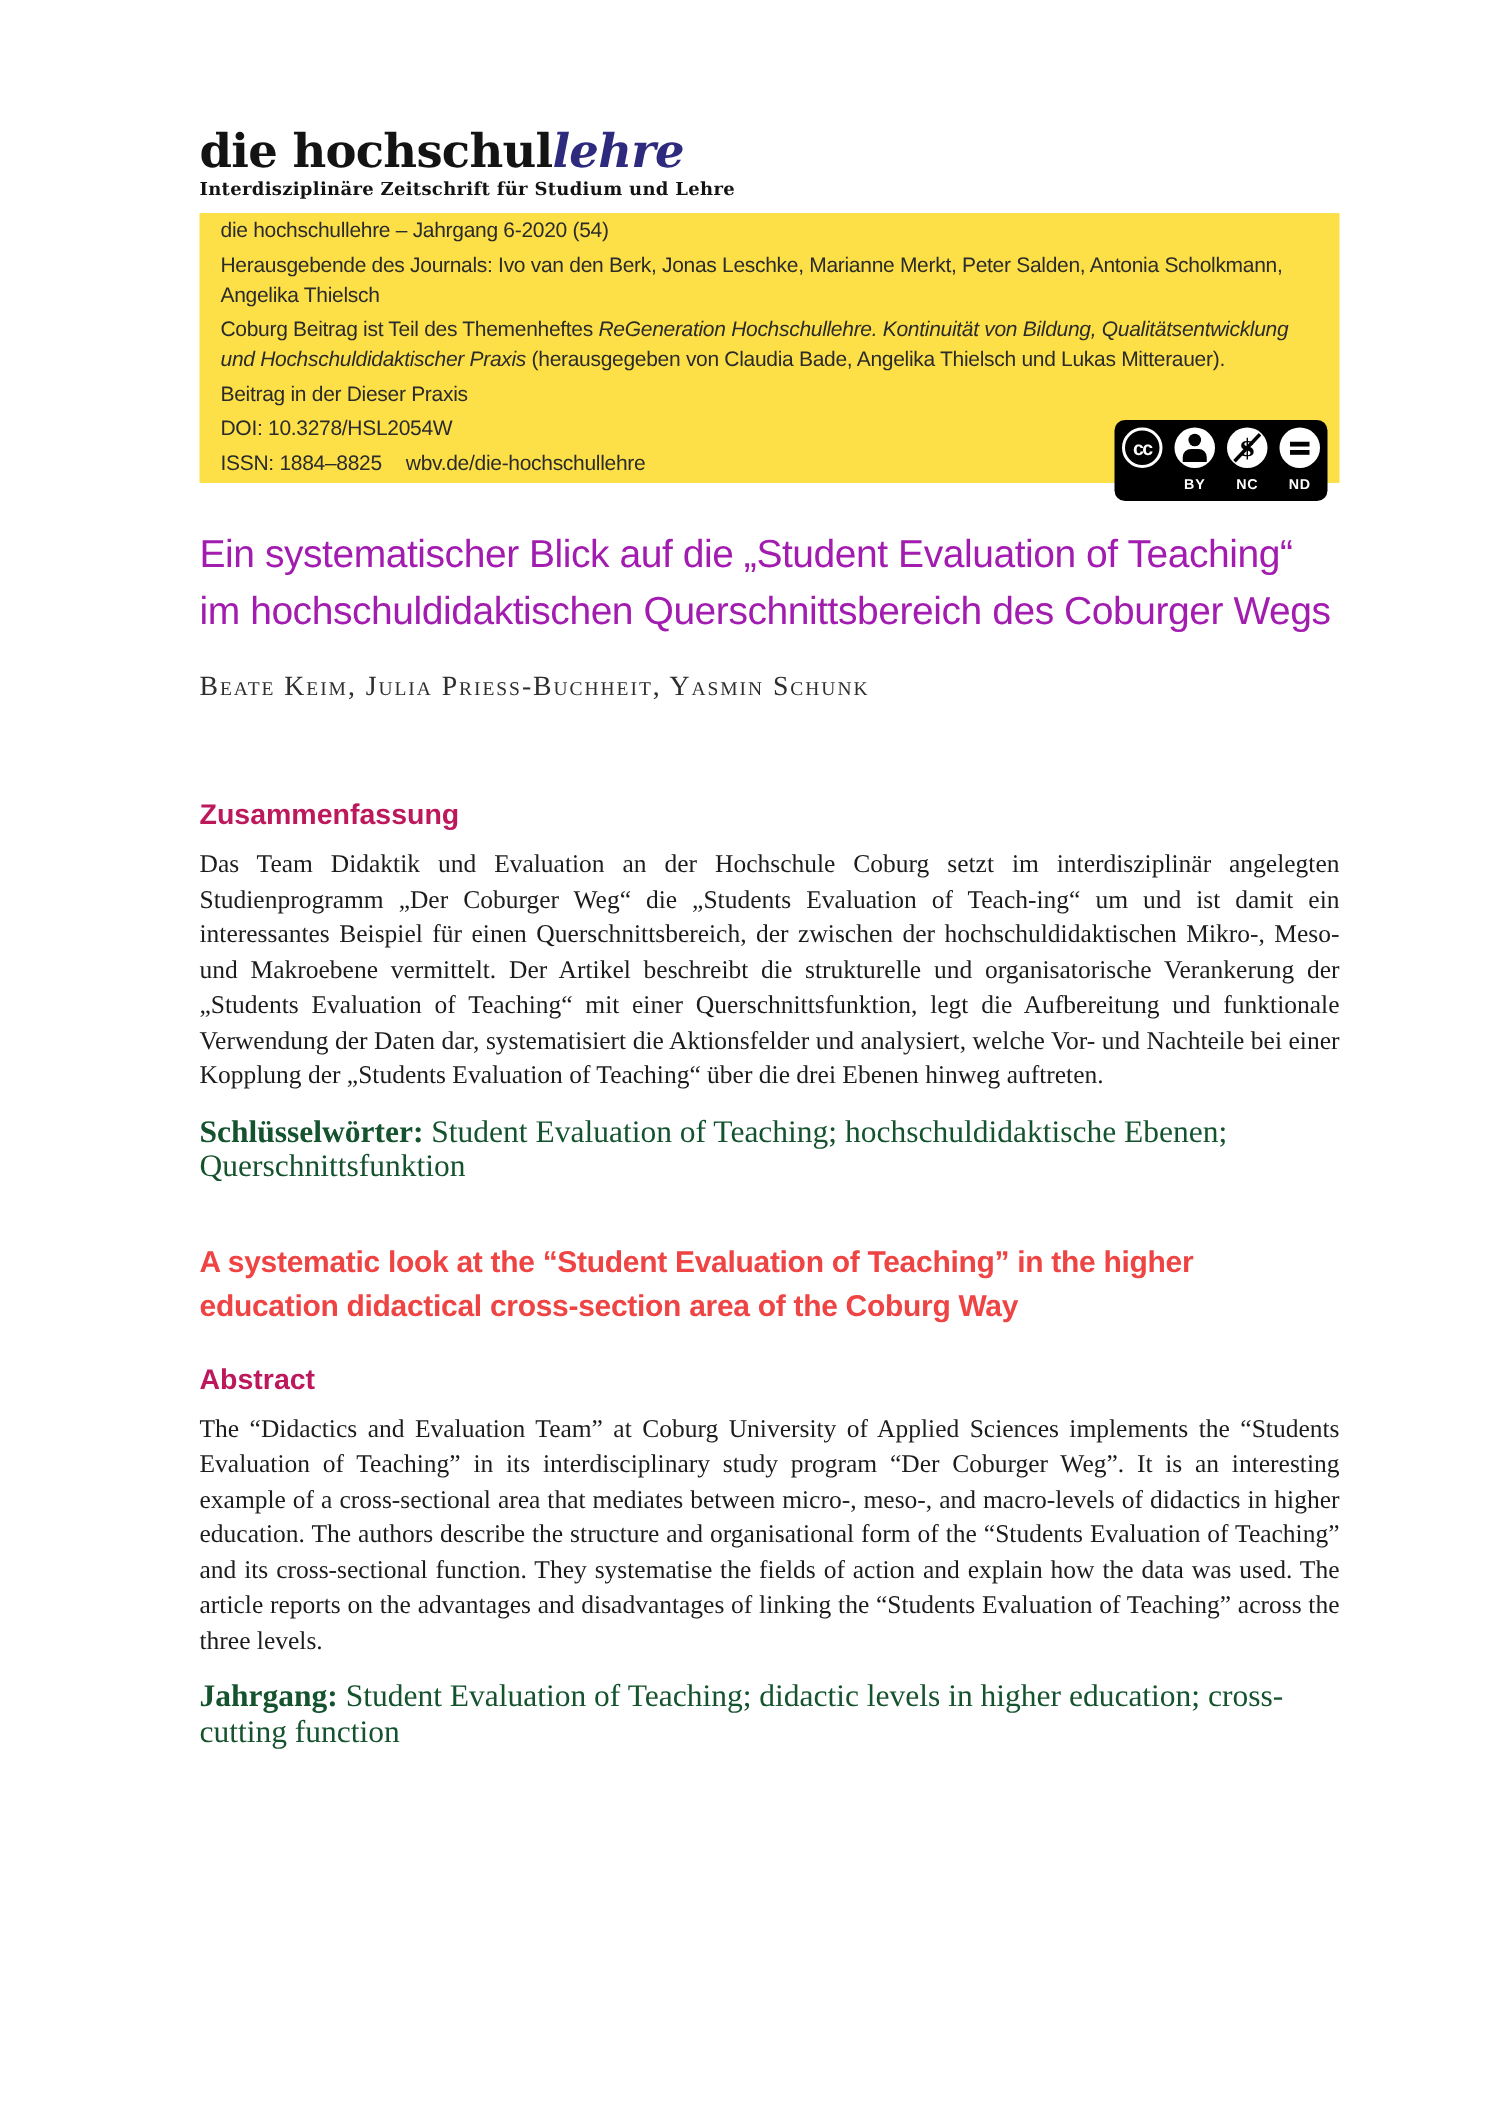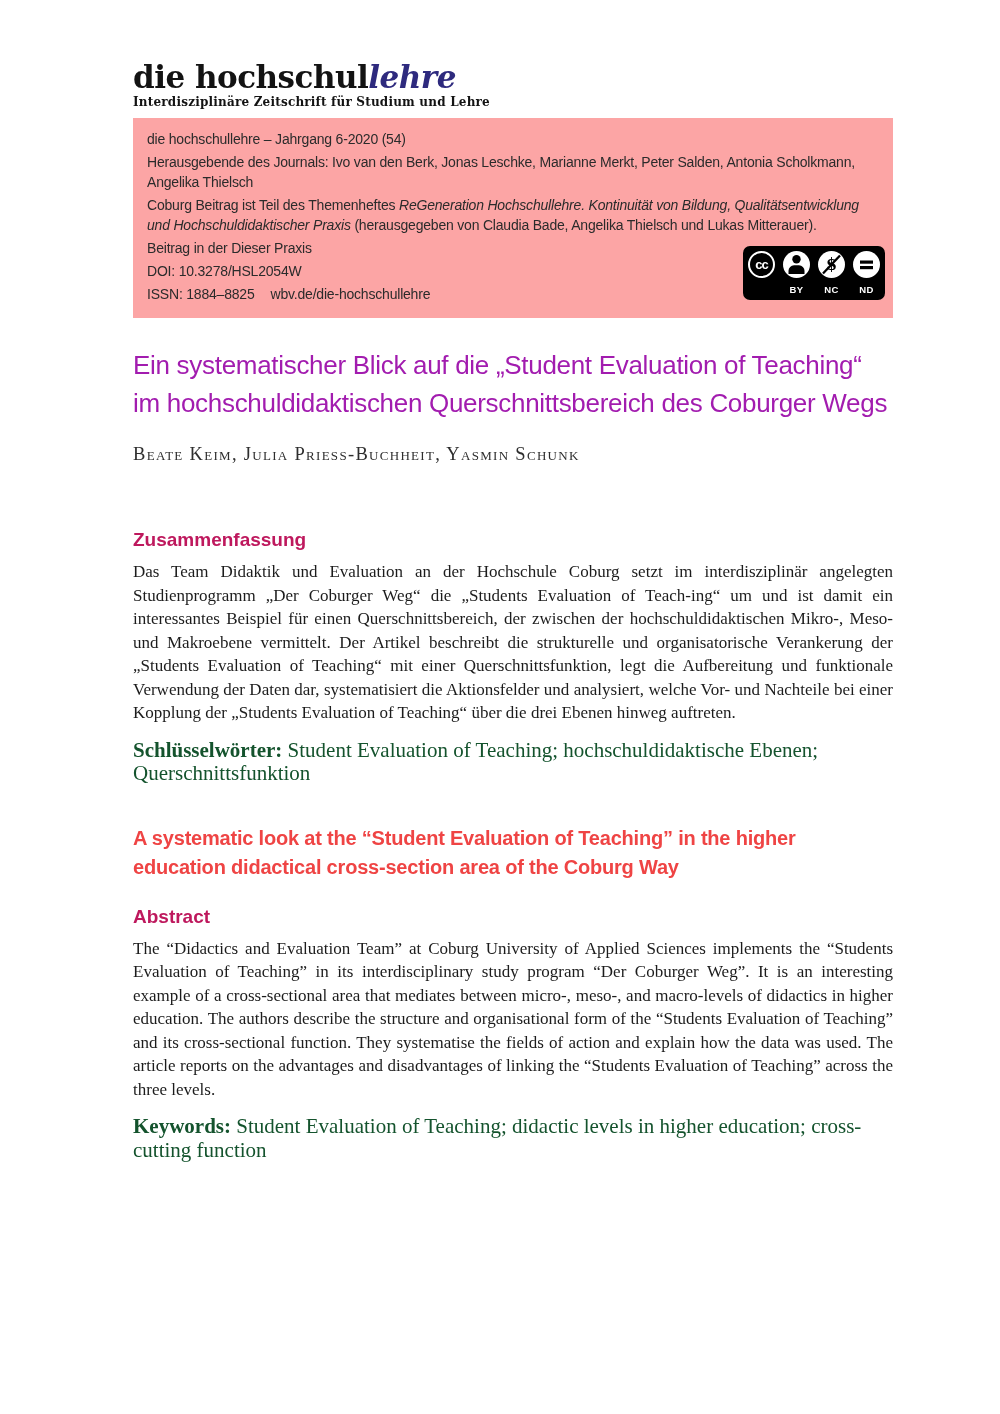--- a/index.html
+++ b/index.html
@@ -1,51 +1,52 @@
 <!DOCTYPE html>
 <html><head>
 <meta charset="utf-8">
 <style>
   html,body { margin:0; padding:0; background:#ffffff; }
   .page {
     position:relative; width:1000px; height:1232px; background:#ffffff;
     overflow:hidden;
     font-family:"Liberation Sans", sans-serif;
+    margin-top:24px;
   }
   .content { position:absolute; left:133px; top:0; width:760px; }
 
   
   .journal-logo {
     margin-top:60px;
     font-family:"DejaVu Serif", serif;
     font-weight:bold; font-size:31px; line-height:1.1;
     letter-spacing:-0.5px; color:#131313;
   }
   .journal-logo .accent { font-style:italic; color:#2e2a7e; }
   .journal-tagline {
     margin-top:1px;
     font-family:"DejaVu Serif", serif;
     font-weight:bold; font-size:12px; letter-spacing:0.2px; color:#131313;
   }
 
   
   .meta-box {
     position:relative;
-    margin-top:9px; background:#fca5a5;
-    padding:11px 14px; min-height:170px;
+    margin-top:9px; background:#fde047;
+    padding:1px 14px; min-height:170px;
     font-size:14px; line-height:20px; letter-spacing:-0.2px; color:#2b2b2b;
   }
   .meta-box p { margin:0 0 3px 0; }
   .meta-box p:last-child { margin-bottom:0; }
   .meta-box .it { font-style:italic; }
   .issn-gap { display:inline-block; width:16px; }
 
   
   .cc-badge {
-    position:absolute; right:8px; top:128px;
+    position:absolute; right:8px; top:138px;
     width:142px; height:54px; background:#000; border-radius:7px;
     display:flex; justify-content:center; gap:4px; padding-top:5px;
     box-sizing:border-box;
   }
   .cc-unit { width:31px; display:flex; flex-direction:column; align-items:center; }
   .cc-circle {
     width:27px; height:27px; border-radius:50%;
     display:flex; align-items:center; justify-content:center;
     background:#fff; box-sizing:border-box;
   }
@@ -153,21 +154,21 @@
     <h1 class="title-de">Ein systematischer Blick auf die „Student Evaluation of Teaching“ im hochschuldidaktischen Querschnittsbereich des Coburger Wegs</h1>
     <div class="authors">Beate Keim, Julia Priess-Buchheit, Yasmin Schunk</div>
 
     <h2 class="section-heading">Zusammenfassung</h2>
     <p class="body-par">Das Team Didaktik und Evaluation an der Hochschule Coburg setzt im interdisziplinär angelegten Studienprogramm „Der Coburger Weg“ die „Students Evaluation of Teach-ing“ um und ist damit ein interessantes Beispiel für einen Querschnittsbereich, der zwischen der hochschuldidaktischen Mikro-, Meso- und Makroebene vermittelt. Der Artikel beschreibt die strukturelle und organisatorische Verankerung der „Students Evaluation of Teaching“ mit einer Querschnittsfunktion, legt die Aufbereitung und funktionale Verwendung der Daten dar, systematisiert die Aktionsfelder und analysiert, welche Vor- und Nachteile bei einer Kopplung der „Students Evaluation of Teaching“ über die drei Ebenen hinweg auftreten.</p>
     <p class="keywords-par"><span class="kw-label">Schlüsselwörter:</span><span> Student Evaluation of Teaching; hochschuldidaktische Ebenen; Querschnittsfunktion</span></p>
 
     <h2 class="title-en">A systematic look at the “Student Evaluation of Teaching” in the higher education didactical cross-section area of the Coburg Way</h2>
     <h2 class="section-heading tight">Abstract</h2>
     <p class="body-par">The “Didactics and Evaluation Team” at Coburg University of Applied Sciences implements the “Students Evaluation of Teaching” in its interdisciplinary study program “Der Coburger Weg”. It is an interesting example of a cross-sectional area that mediates between micro-, meso-, and macro-levels of didactics in higher education. The authors describe the structure and organisational form of the “Students Evaluation of Teaching” and its cross-sectional function. They systematise the fields of action and explain how the data was used. The article reports on the advantages and disadvantages of linking the “Students Evaluation of Teaching” across the three levels.</p>
-    <p class="keywords-par"><span class="kw-label">Keywords:</span><span> Student Evaluation of Teaching; didactic levels in higher education; cross-cutting function</span></p>
+    <p class="keywords-par"><span class="kw-label">Jahrgang:</span><span> Student Evaluation of Teaching; didactic levels in higher education; cross-cutting function</span></p>
 
   </div>
 
   <div class="publisher-logo">
     <svg width="95" height="72" viewBox="0 0 95 72">
       <path d="M 11 47 A 26 26 0 1 0 56 21" fill="none" stroke="#d0232e" stroke-width="9"></path>
       <text x="26" y="57" font-family="'DejaVu Serif', serif" font-size="28" fill="#3d3d3c">wbv</text>
     </svg>
   </div>
 </div>

